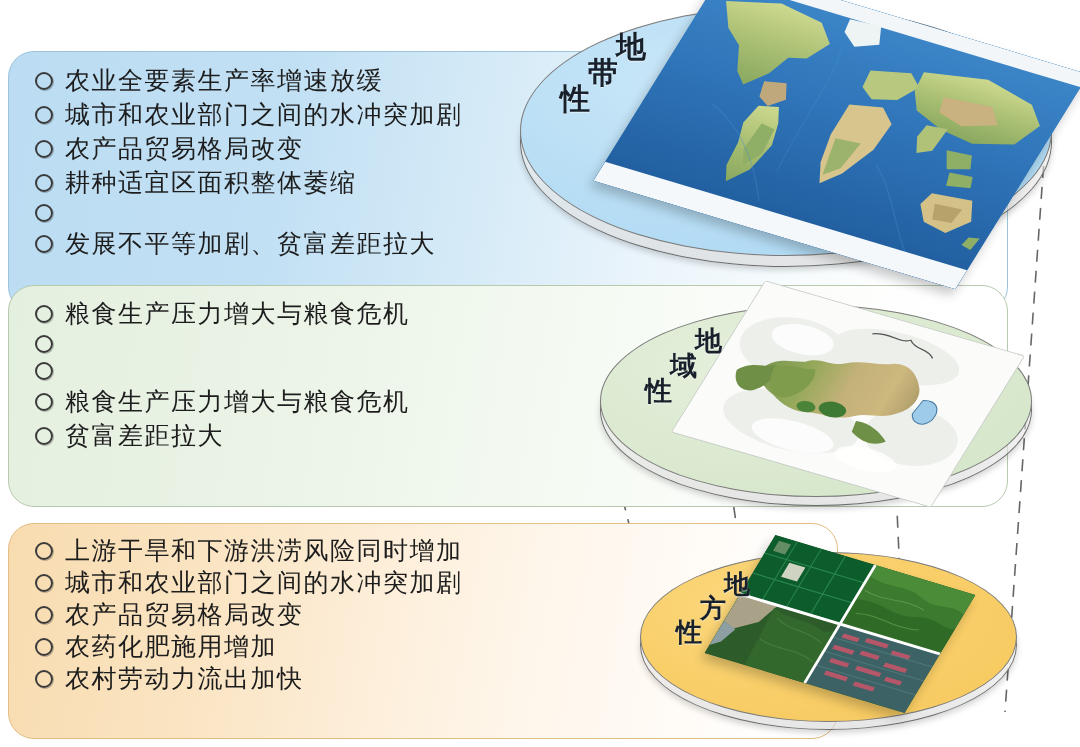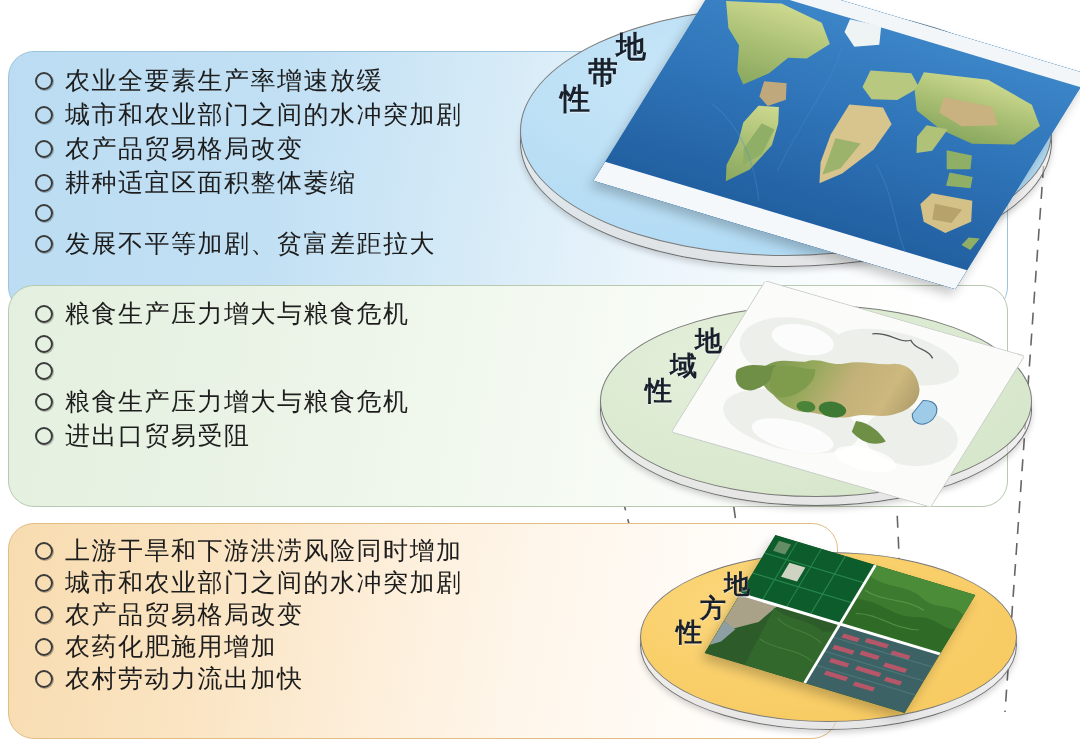--- a/index.html
+++ b/index.html
@@ -220,21 +220,21 @@
       </li>
       <li>
         <span class="bullet"></span>
       </li>
       <li>
         <span class="bullet"></span>
         <span class="txt">粮食生产压力增大与粮食危机</span>
       </li>
       <li>
         <span class="bullet"></span>
-        <span class="txt">进出口贸易受阻</span>
+        <span class="txt">贫富差距拉大</span>
       </li>
     </ul>
   </div>
 
   <div class="panel" id="panel-local">
     <ul class="plist">
       <li>
         <span class="bullet"></span>
         <span class="txt">上游干旱和下游洪涝风险同时增加</span>
       </li>

